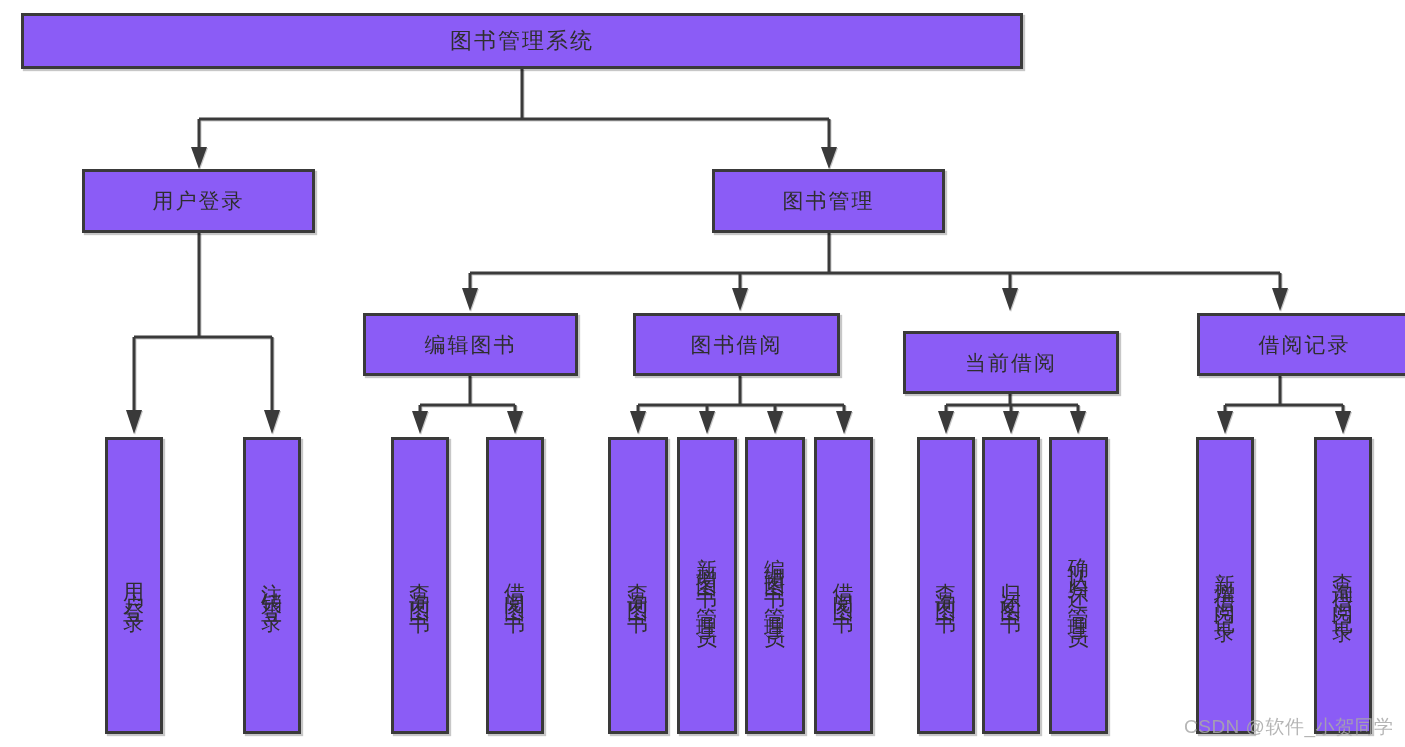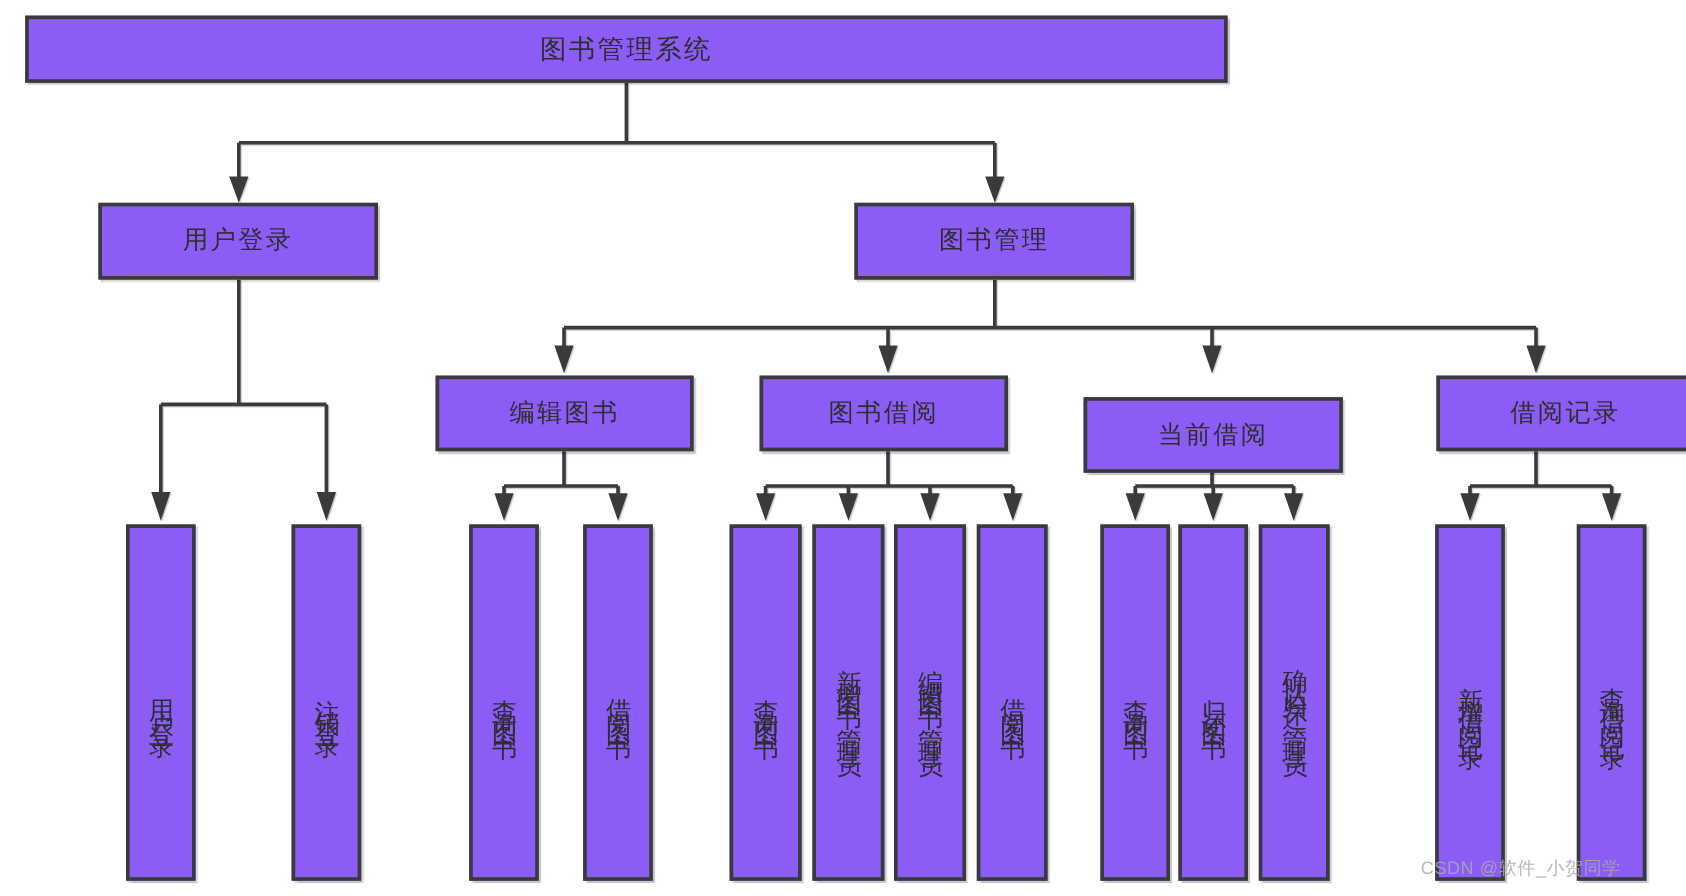--- a/index.html
+++ b/index.html
@@ -53,21 +53,21 @@
     writing-mode: vertical-rl;
     text-orientation: mixed;
     letter-spacing: 10px;
     line-height: 1;
   }
   .watermark {
     position: absolute;
     left: 1184px;
     top: 714px;
     z-index: 3;
-    font-size: 15px;
+    font-size: 19px;
     letter-spacing: 0.5px;
     color: var(--watermark, #ababab);
     opacity: 0.85;
     white-space: nowrap;
   }
 </style>
 </head>
 <body>
 
 <div id="canvas">

